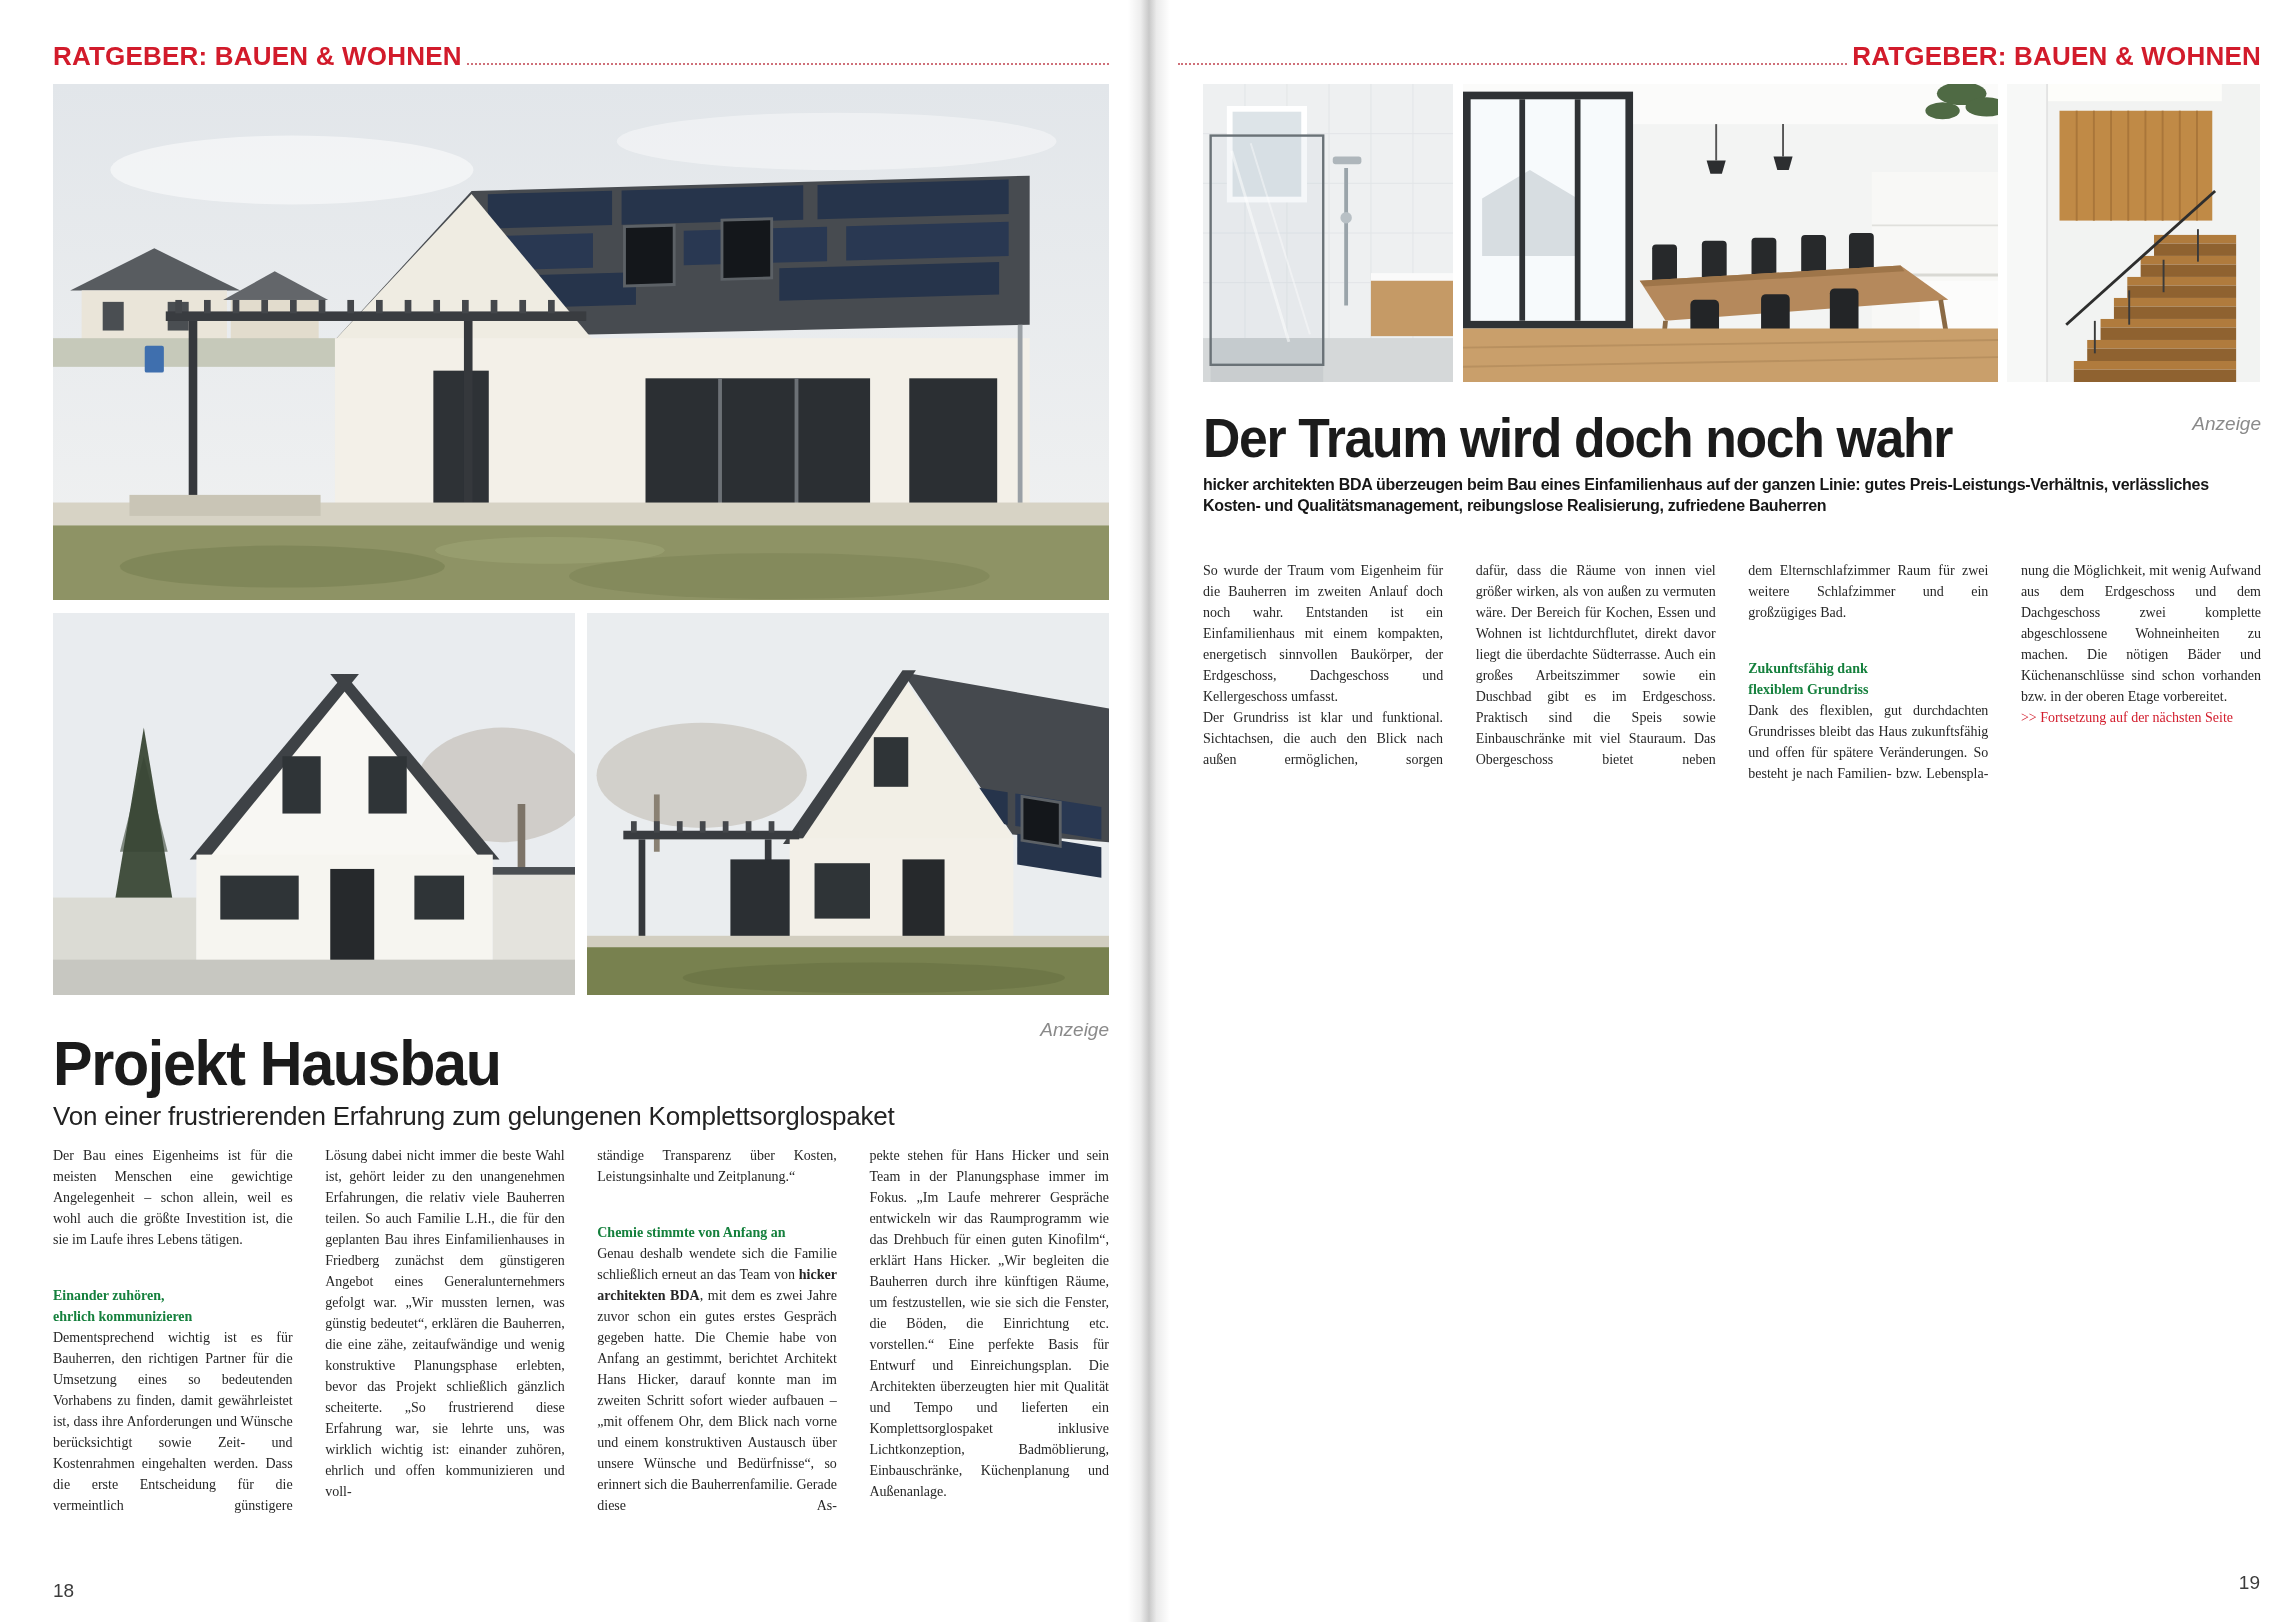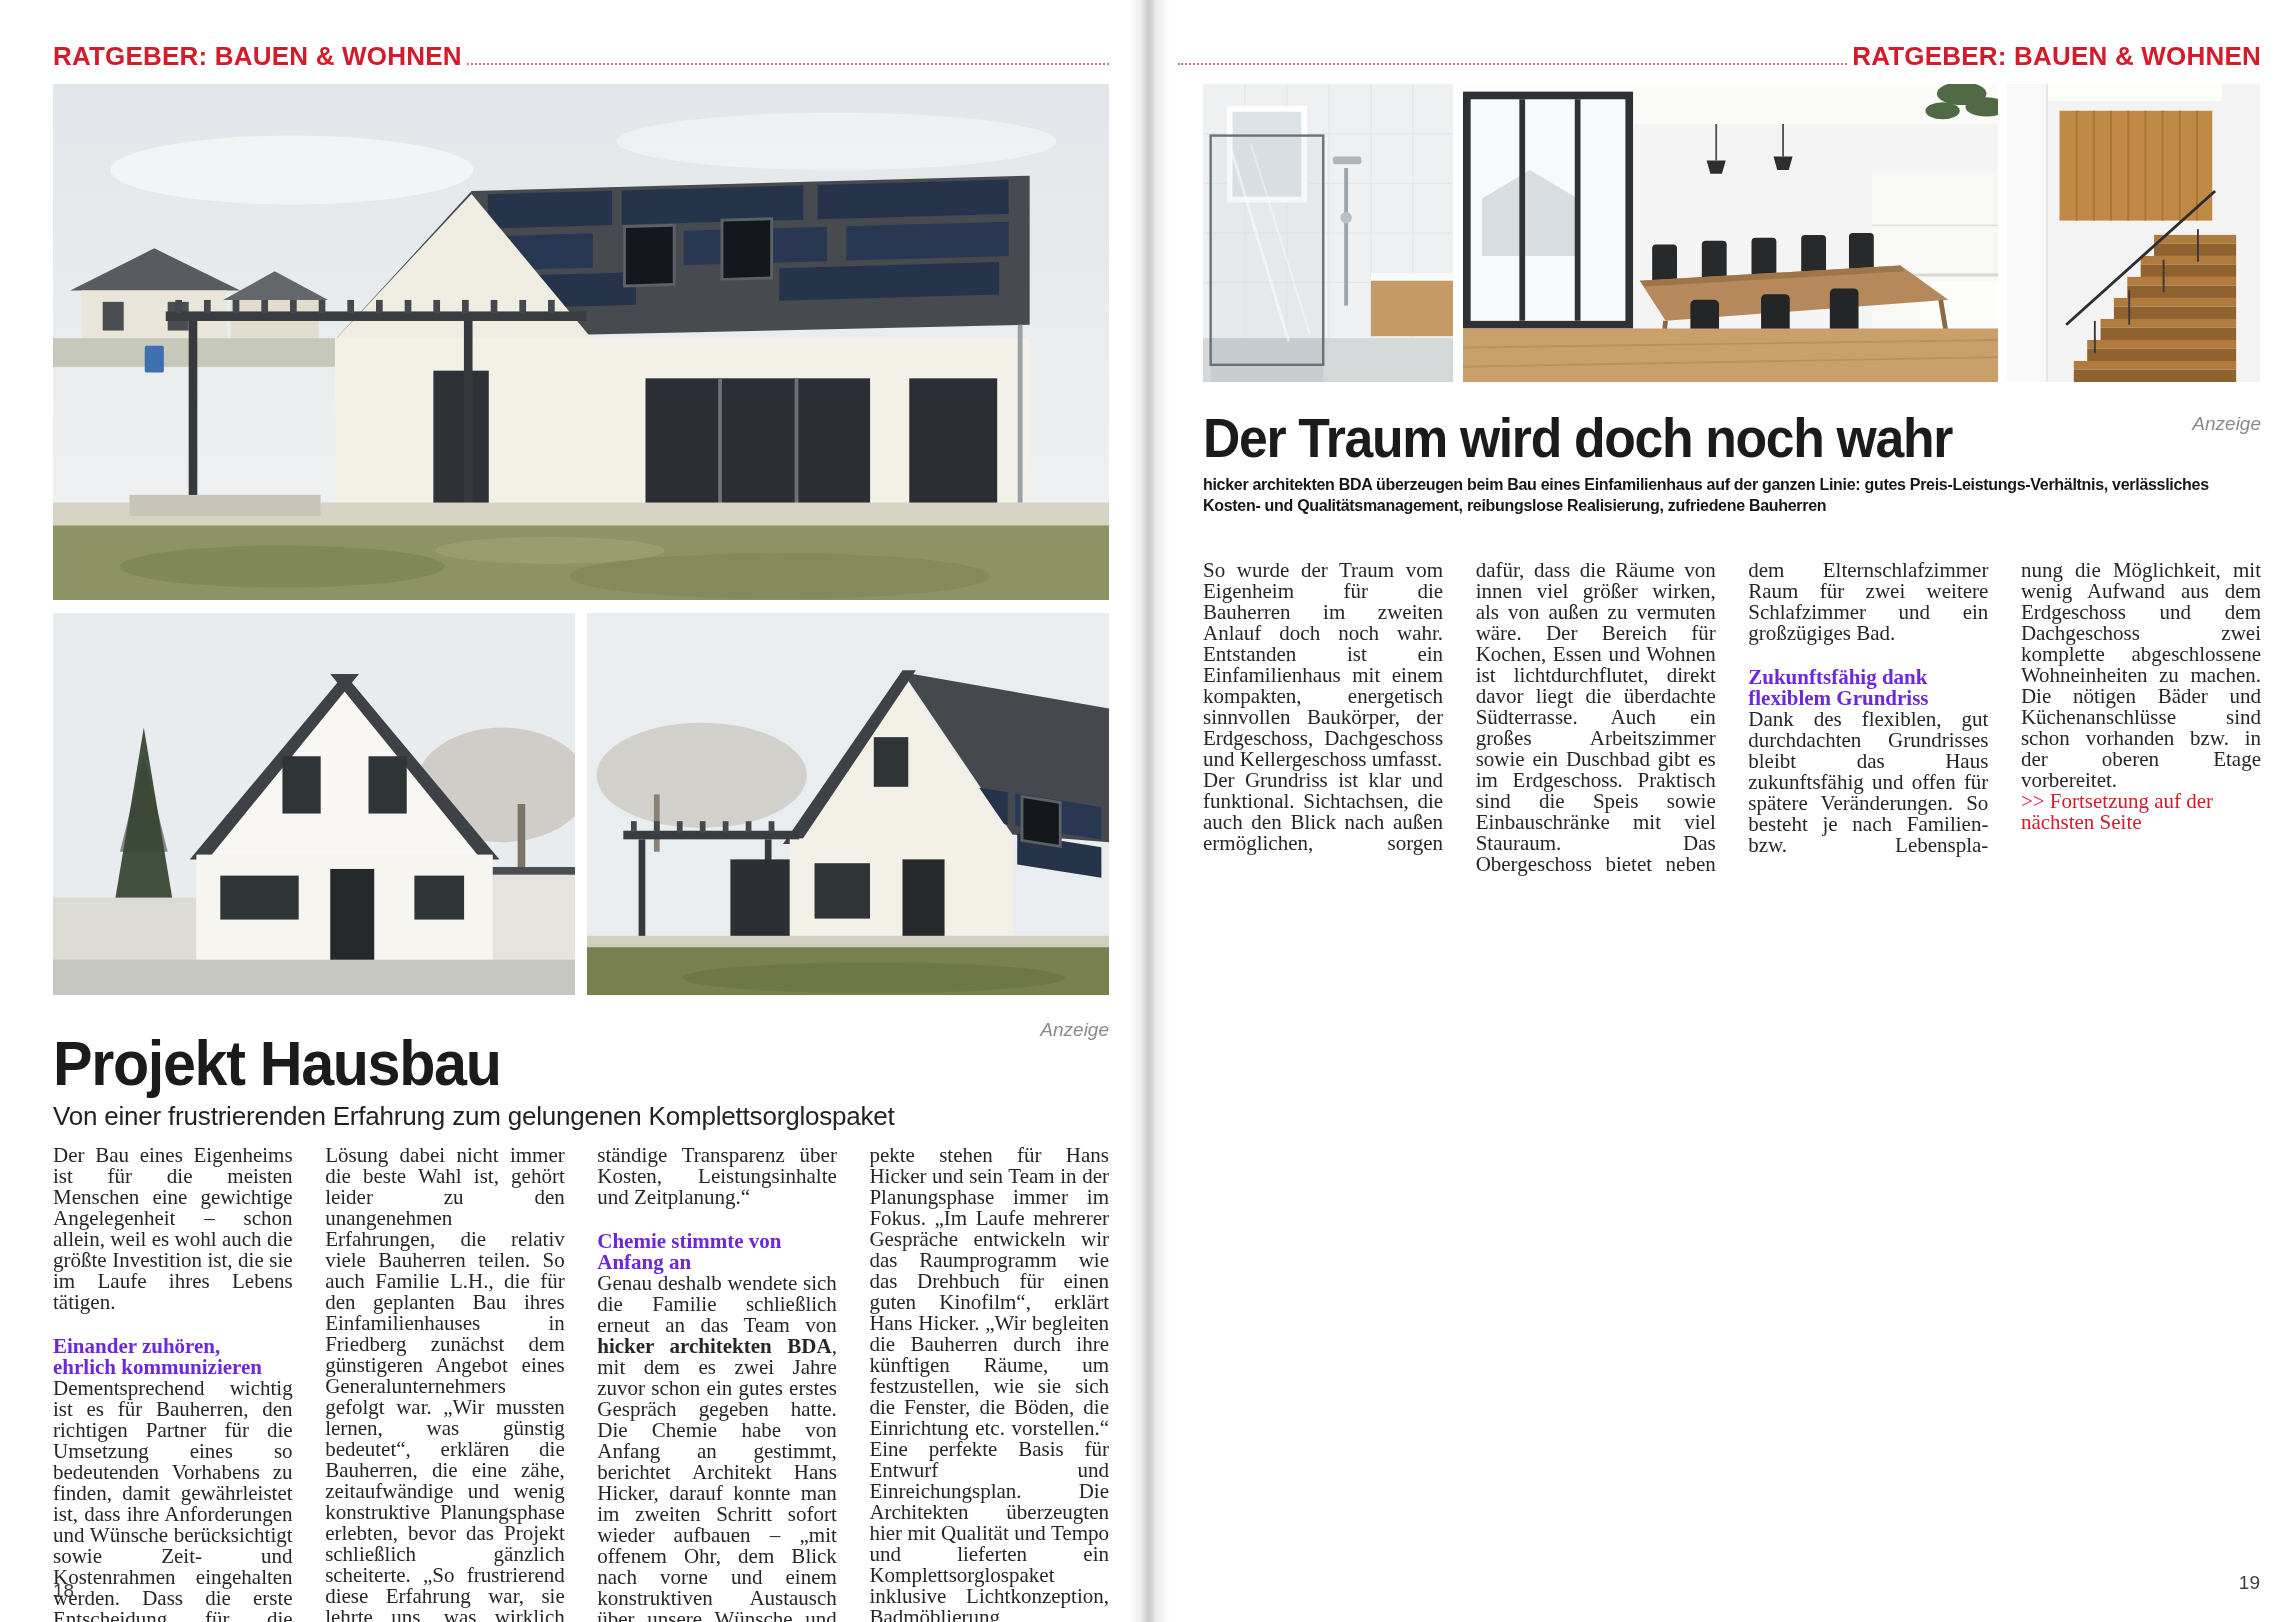--- a/index.html
+++ b/index.html
@@ -34,25 +34,25 @@
     color:#161616;line-height:1.3;letter-spacing:-0.3px;
   }
   .anzeige{
     font-family:"Liberation Sans",sans-serif;font-style:italic;font-size:19px;
     color:#8a8a8a;text-align:right;
   }
   .pageno{font-size:19px;color:#3c3c3c;}
   
   .cols{display:grid;grid-auto-flow:column;}
   .cols.l4{grid-template-columns:repeat(4,1fr);column-gap:32.5px;}
-  .col{font-family:"Liberation Serif","DejaVu Serif",serif;font-size:21px;
+  .col{font-family:"Liberation Serif","DejaVu Serif",serif;font-size:14px;
        line-height:21px;color:#262626;text-align:justify;}
   .col p{margin:0;}
   .col p.cont{text-align-last:justify;}
-  .col .subhead{font-weight:700;color:#6d28d9;margin-top:23px;text-align:left;}
+  .col .subhead{font-weight:700;color:#15803d;margin-top:35px;text-align:left;}
   .contnote{color:var(--accent,#d21b2b);font-weight:400;margin-top:21px;text-align:left;}
   .b{font-weight:700;}
   
   .photo{overflow:hidden;background:#e8ebee;}
   .photo svg{display:block;width:100%;height:100%;}
   
   #spine{
     left:1128px;top:0;width:42px;height:1622px;
     background:linear-gradient(90deg,rgba(0,0,0,0) 0%,rgba(0,0,0,.07) 30%,
       rgba(60,60,60,.28) 50%,rgba(0,0,0,.08) 68%,rgba(0,0,0,0) 100%);

